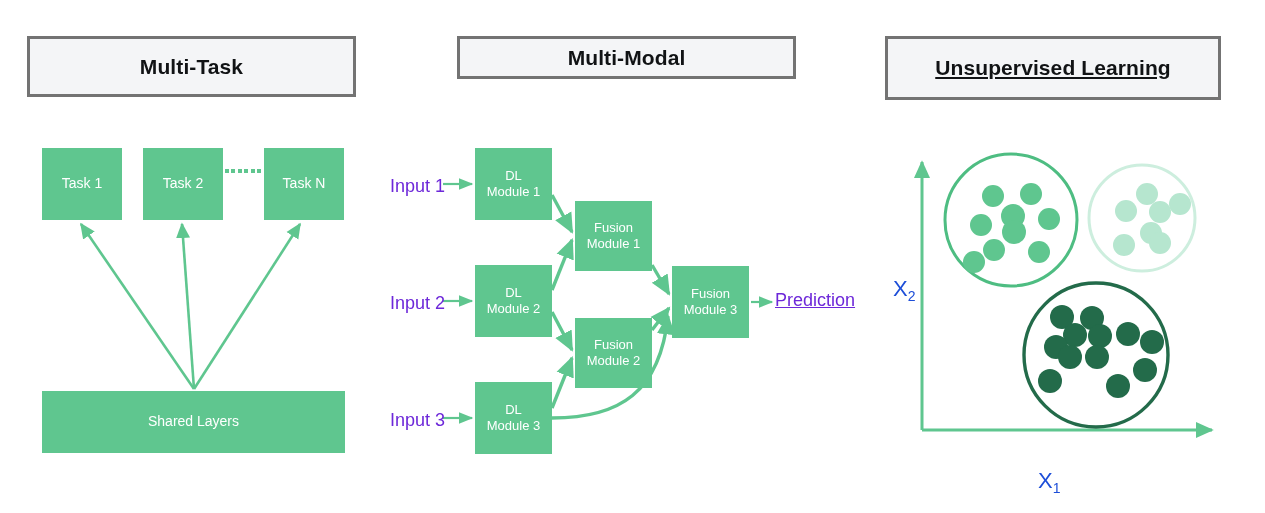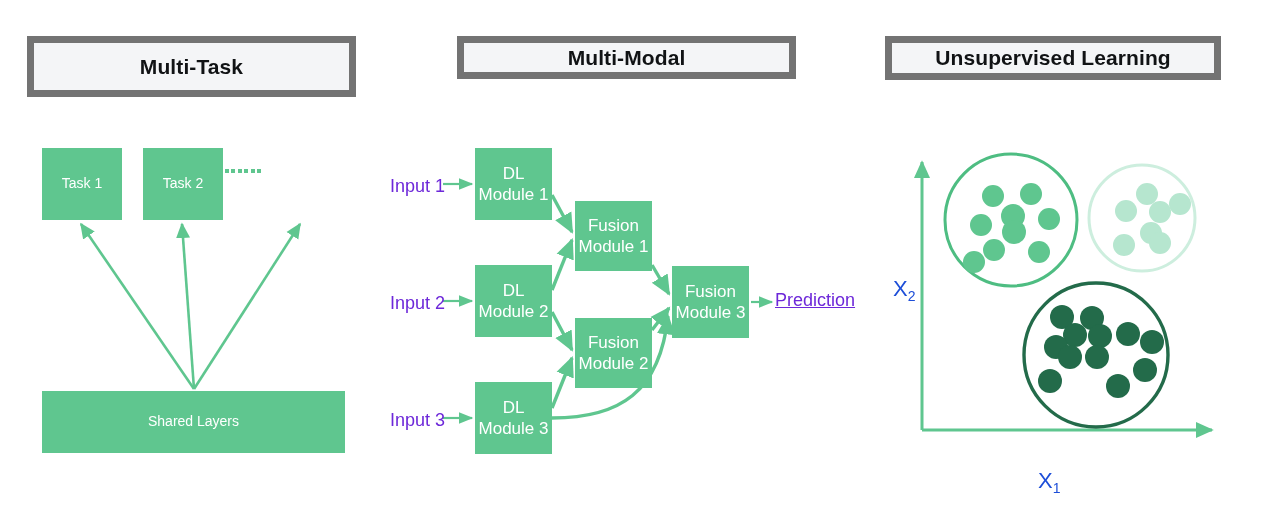--- a/index.html
+++ b/index.html
@@ -9,44 +9,44 @@
     font-family:"Liberation Sans", sans-serif;
     overflow:hidden;
     position:relative;
   }
   .stage{position:absolute;left:0;top:0;width:1265px;height:513px;}
 
   
   .panel-head{
     position:absolute;
     background:#f4f5f7;
-    border:7px solid #737373;
+    border:3px solid #737373;
     box-sizing:border-box;
     display:flex;align-items:center;justify-content:center;
     color:#111315;
     font-weight:bold;
     letter-spacing:.1px;
   }
   #head-multitask{left:27px;top:36px;width:329px;height:61px;font-size:21px;}
   #head-multimodal{left:457px;top:36px;width:339px;height:43px;font-size:21px;}
-  #head-unsup{left:885px;top:36px;width:336px;height:44px;font-size:21px;}
+  #head-unsup{left:885px;top:36px;width:336px;height:64px;font-size:21px;text-decoration:underline;}
 
   
   .node{
     position:absolute;
     background:#5fc68f;
     color:#ffffff;
     display:flex;align-items:center;justify-content:center;
     text-align:center;
     font-size:13px;
     line-height:1.25;
     box-sizing:border-box;
     white-space:pre-line;
   }
-  .node.small{font-size:17px;}
+  .node.small{font-size:13px;}
 
   
   #task-1{left:42px;top:148px;width:80px;height:72px;font-size:14px;}
   #task-2{left:143px;top:148px;width:80px;height:72px;font-size:14px;}
   #task-n{left:264px;top:148px;width:80px;height:72px;font-size:14px;}
   #shared-layers{left:42px;top:391px;width:303px;height:62px;font-size:14px;}
 
   .dots-sep{
     position:absolute;left:225px;top:168px;width:36px;height:6px;
     display:flex;justify-content:space-between;align-items:center;
@@ -182,20 +182,21 @@
         <circle cx="1145" cy="370" r="12"></circle>
         <circle cx="1050" cy="381" r="12"></circle>
         <circle cx="1118" cy="386" r="12"></circle>
         <circle cx="1128" cy="334" r="12"></circle>
       </g>
     </g>
   </svg>
 
   <div class="node" id="task-1">Task 1</div>
   <div class="node" id="task-2">Task 2</div>
+  <div class="node" id="task-n">Task N</div>
 
   <div class="dots-sep">
     <i></i>
     <i></i>
     <i></i>
     <i></i>
     <i></i>
     <i></i>
   </div>
 

